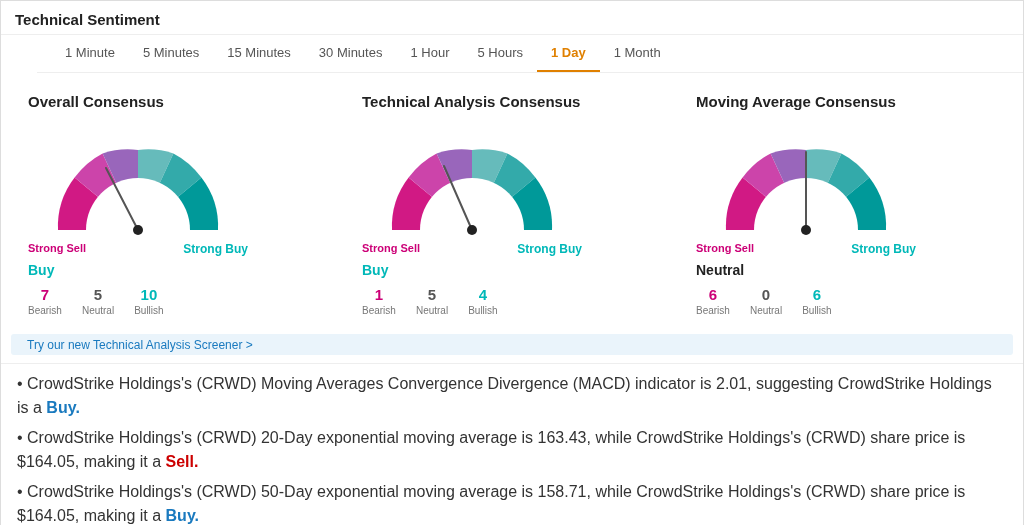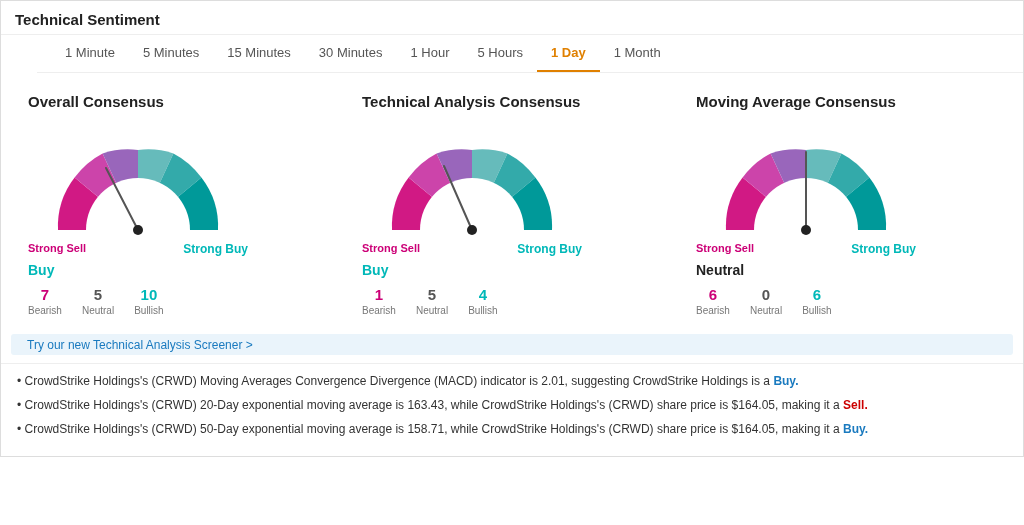--- a/index.html
+++ b/index.html
@@ -23,21 +23,21 @@
     .stats-row { display: flex; gap: 20px; margin-top: 8px; }
     .stat-item { display: flex; flex-direction: column; align-items: center; }
     .stat-num { font-size: 15px; font-weight: bold; }
     .stat-num.bearish { color: #cc0077; }
     .stat-num.neutral { color: #555; }
     .stat-num.bullish { color: #00b8b8; }
     .stat-label { font-size: 10px; color: #777; margin-top: 2px; }
     .screener-bar { background: #eaf4fb; padding: 3px 16px; margin: 8px 10px; border-radius: 3px; }
     .screener-bar a { color: #1a7abf; font-size: 12px; text-decoration: none; }
     .notes { padding: 8px 16px 12px; }
-    .note { font-size: 12px; color: #333; margin-bottom: 6px; line-height: 1.5; }
+    .note { font-size: 16px; color: #333; margin-bottom: 6px; line-height: 1.5; }
     .note::before { content: "• "; }
     .note .buy-text { color: #1a7abf; font-weight: bold; }
     .note .sell-text { color: #cc0000; font-weight: bold; }
     .divider { border: none; border-top: 1px solid #eee; margin: 0; }
   </style>
 </head>
 <body>
 
 <div class="container">
   <div class="header">

